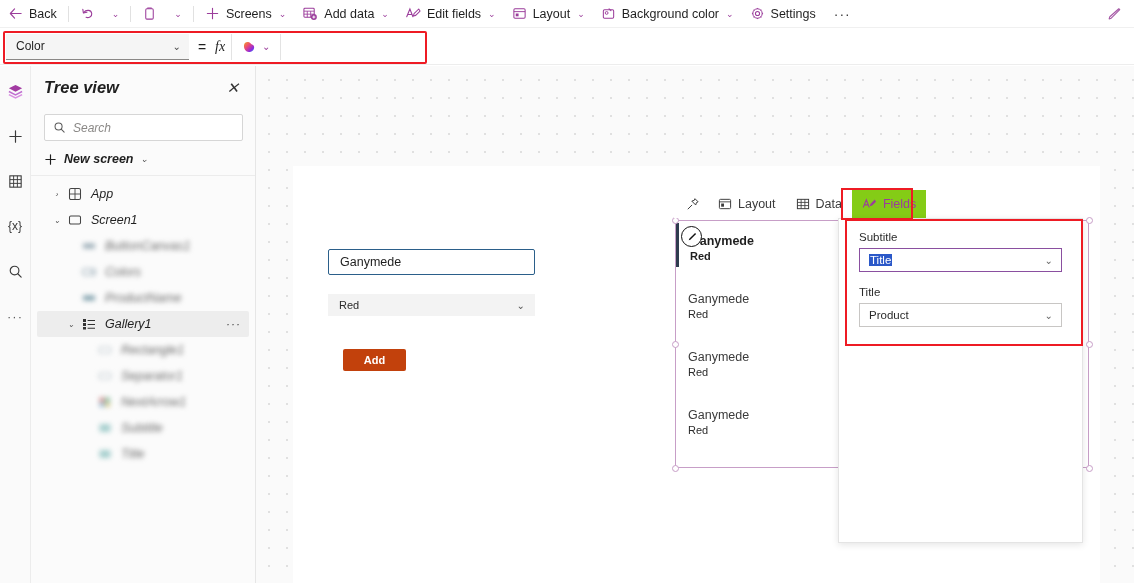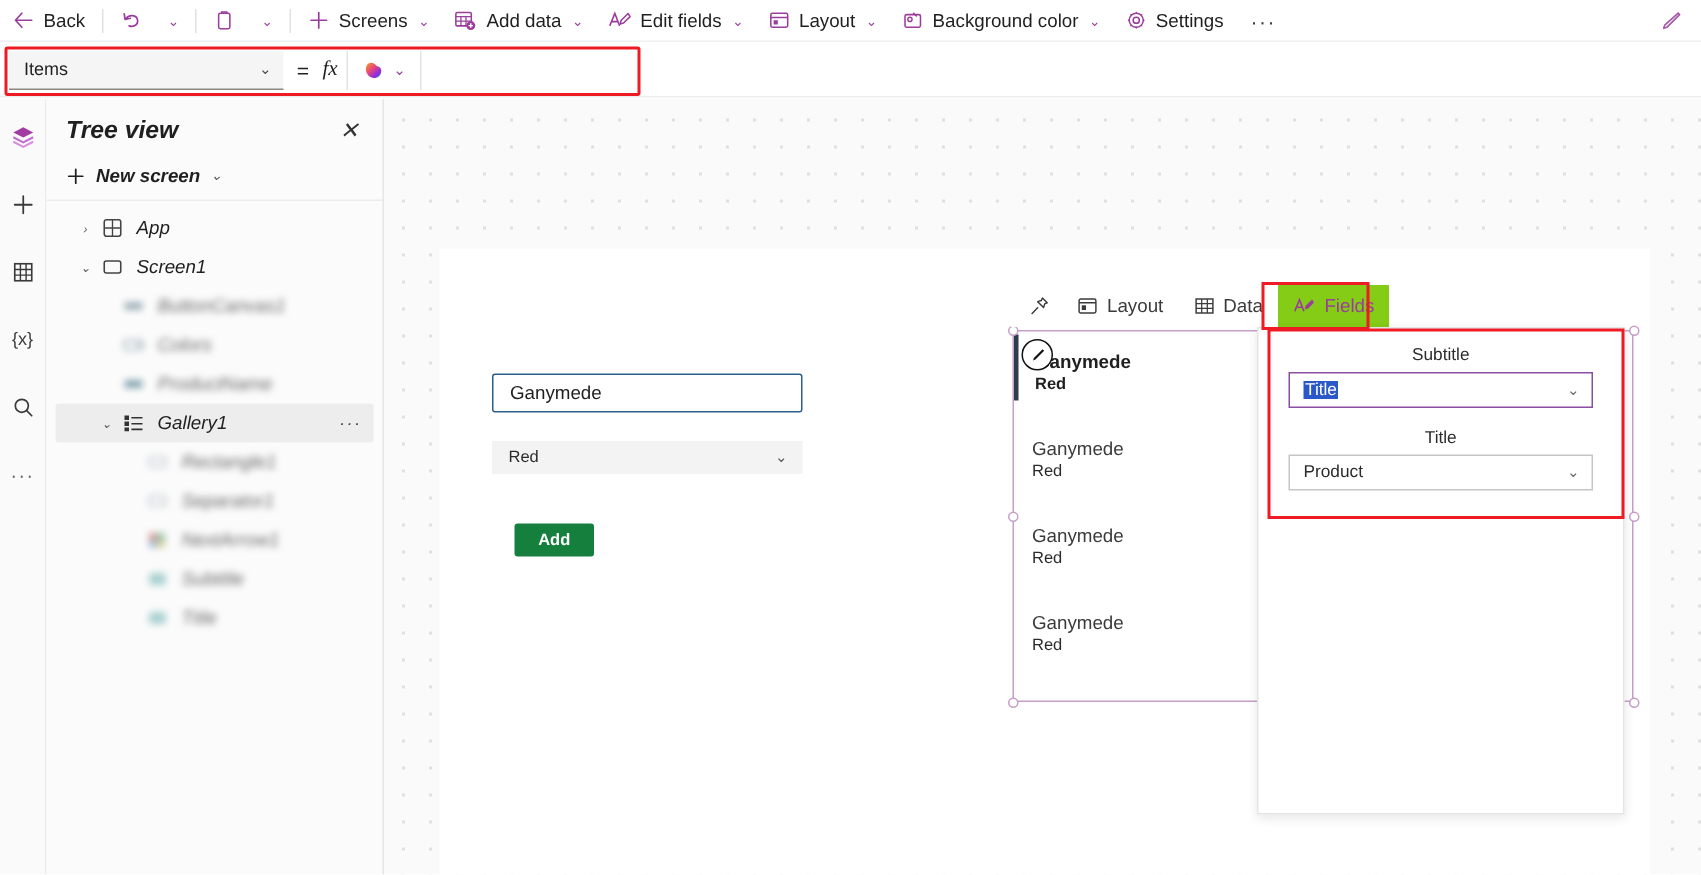--- a/index.html
+++ b/index.html
@@ -126,22 +126,22 @@
     display: flex; align-items: center; padding-left: 11px;
     font-size: 12.5px; color: #1f1f1f; cursor: text;
   }
   .ddinput {
     position: absolute; left: 328px; top: 294px; width: 207px; height: 22px;
     background: #f3f3f3; display: flex; align-items: center; justify-content: space-between;
     padding: 0 10px 0 11px; font-size: 11px; color: #2b2b2b; cursor: pointer;
   }
   .ddinput .chev { color: #555; font-size: 10px; }
   .addbtn {
-    position: absolute; left: 343px; top: 349px; width: 53px; height: 22px;
-    background: #15803d; color: #fff; font-size: 11px; font-weight: bold;
+    position: absolute; left: 343px; top: 349px; width: 63px; height: 22px;
+    background: #c2410c; color: #fff; font-size: 11px; font-weight: bold;
     display: flex; align-items: center; justify-content: center; border-radius: 2px; cursor: pointer;
   }
 
   
   .gal-sel {
     position: absolute; left: 675px; top: 220px; width: 414px; height: 248px;
     border: 1.3px solid #c79ec7; pointer-events: none;
   }
   .handle {
     position: absolute; width: 7px; height: 7px; border-radius: 50%;
@@ -178,21 +178,21 @@
   .gtab svg { display: block; }
   .gtab-pin { padding: 0 8px 0 12px; }
 
   
   .fieldspanel {
     position: absolute; left: 838px; top: 218px; width: 245px; height: 325px;
     background: #ffffff; border: 1px solid #e4e4e4;
     box-shadow: 0 2px 7px rgba(0,0,0,.10);
   }
   .fp-inner { padding: 12px 20px 0 20px; }
-  .fp-label { font-size: 11.5px; color: #2b2b2b; margin-bottom: 5px; text-align: center; }
+  .fp-label { font-size: 11.5px; color: #2b2b2b; margin-bottom: 5px; }
   .fp-dd {
     height: 24px; display: flex; align-items: center; justify-content: space-between;
     padding: 0 8px 0 9px; font-size: 11.5px; cursor: pointer;
     border: 1px solid #c8c6c4; background: #fff; color: #2b2b2b;
   }
   .fp-dd.focused { border: 1.6px solid #8a4fa0; }
   .fp-dd .seltext { background: #2b58c8; color: #ffffff; padding: 0 1px; }
   .fp-dd .chev { color: #666; font-size: 10px; }
   .fp-gap { height: 14px; }
 
@@ -288,21 +288,21 @@
     <div class="cmd-ellipsis">···</div>
     <div class="pen-right">
       <svg width="17" height="17" viewBox="0 0 18 18">
           <path d="M14.6 2.9 L15.6 3.9 L6.6 12.9 L4.4 13.6 L5.1 11.4 Z" stroke="#a65aa6" stroke-width="1.2" fill="none" stroke-linejoin="round"></path>
         </svg>
     </div>
   </div>
 
   <div class="fbar">
     <div class="prop-select">
-      <span>Items</span>
+      <span>Color</span>
       <span class="chev">⌄</span>
     </div>
     <div class="eqsign">=</div>
     <div class="fxsign">fx</div>
     <div class="fb-div"></div>
     <div class="copilot-box">
       <svg width="16" height="16" viewBox="0 0 16 16">
         <defs>
             <linearGradient id="cpg" x1="0" y1="0" x2="1" y2="1">
           <stop offset="0%" stop-color="#f3a01c"></stop>
@@ -346,20 +346,29 @@
         </svg>
     </div>
     <div class="rail-btn rail-dots">···</div>
   </div>
 
   <div class="treepanel">
     <div class="tv-head">
       <div class="tv-title">Tree view</div>
       <div class="tv-close">✕</div>
     </div>
+    <div class="tv-searchwrap">
+      <div class="tv-search">
+        <svg width="13" height="13" viewBox="0 0 14 14">
+            <circle cx="6" cy="6" r="3.8" stroke="#5a5a5a" stroke-width="1.1" fill="none"></circle>
+            <path d="M8.8 8.8 L12 12" stroke="#5a5a5a" stroke-width="1.1" stroke-linecap="round"></path>
+          </svg>
+        <span class="ph">Search</span>
+      </div>
+    </div>
     <div class="tv-newscreen">
       <svg width="13" height="13" viewBox="0 0 14 14">
           <path d="M7 2 V12 M2 7 H12" stroke="#1f1f1f" stroke-width="1.25" stroke-linecap="round"></path>
         </svg>
       <span>New screen</span>
       <span class="chev">⌄</span>
     </div>
 
     <div class="tv-list">
 

